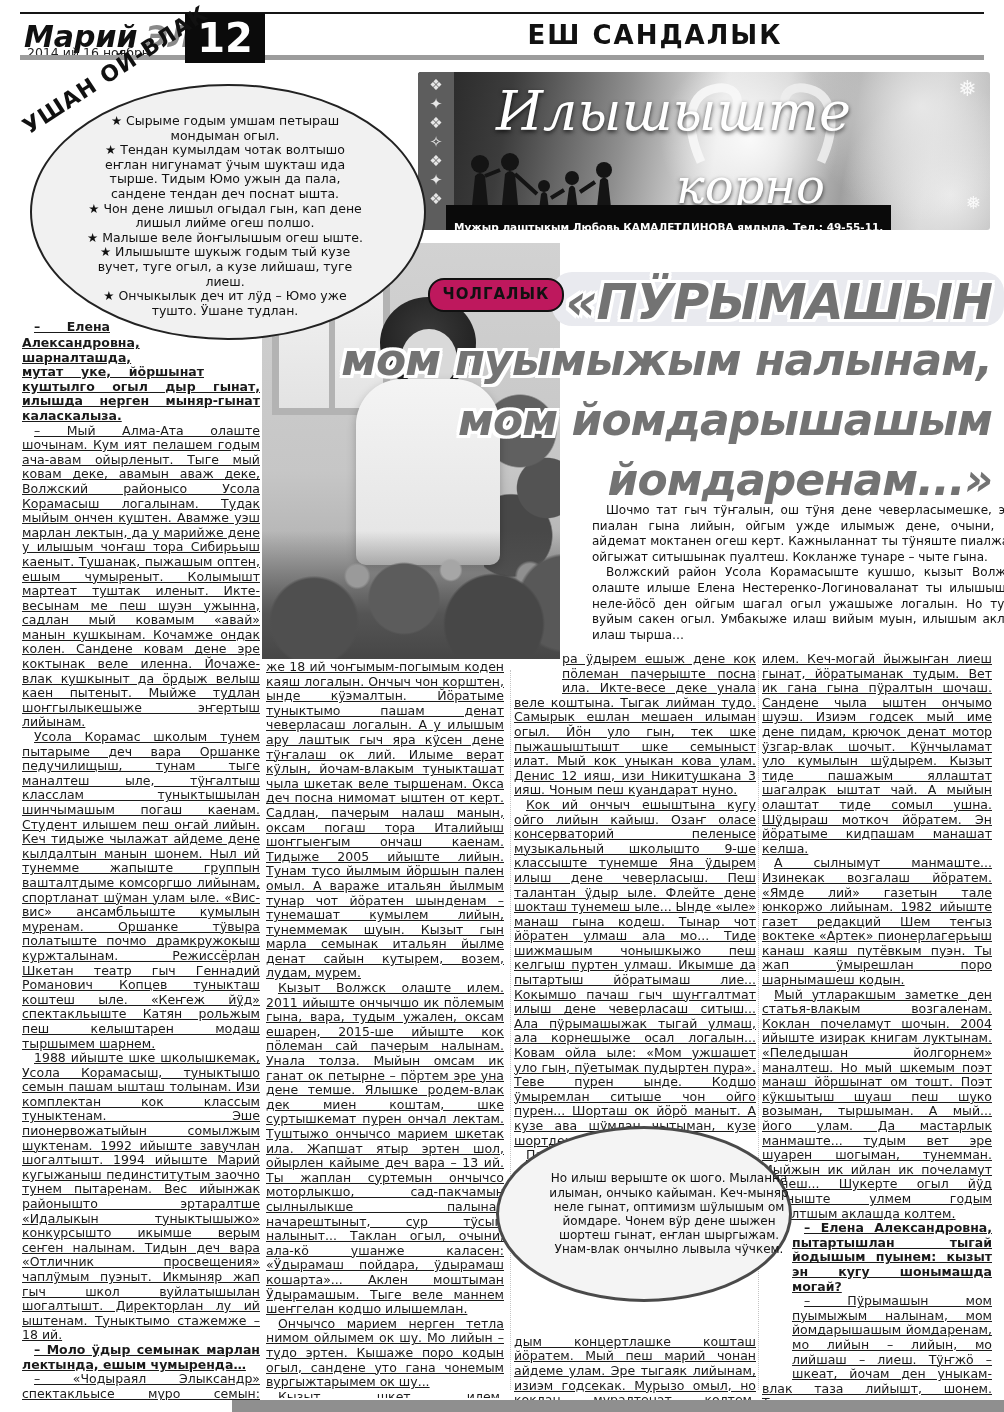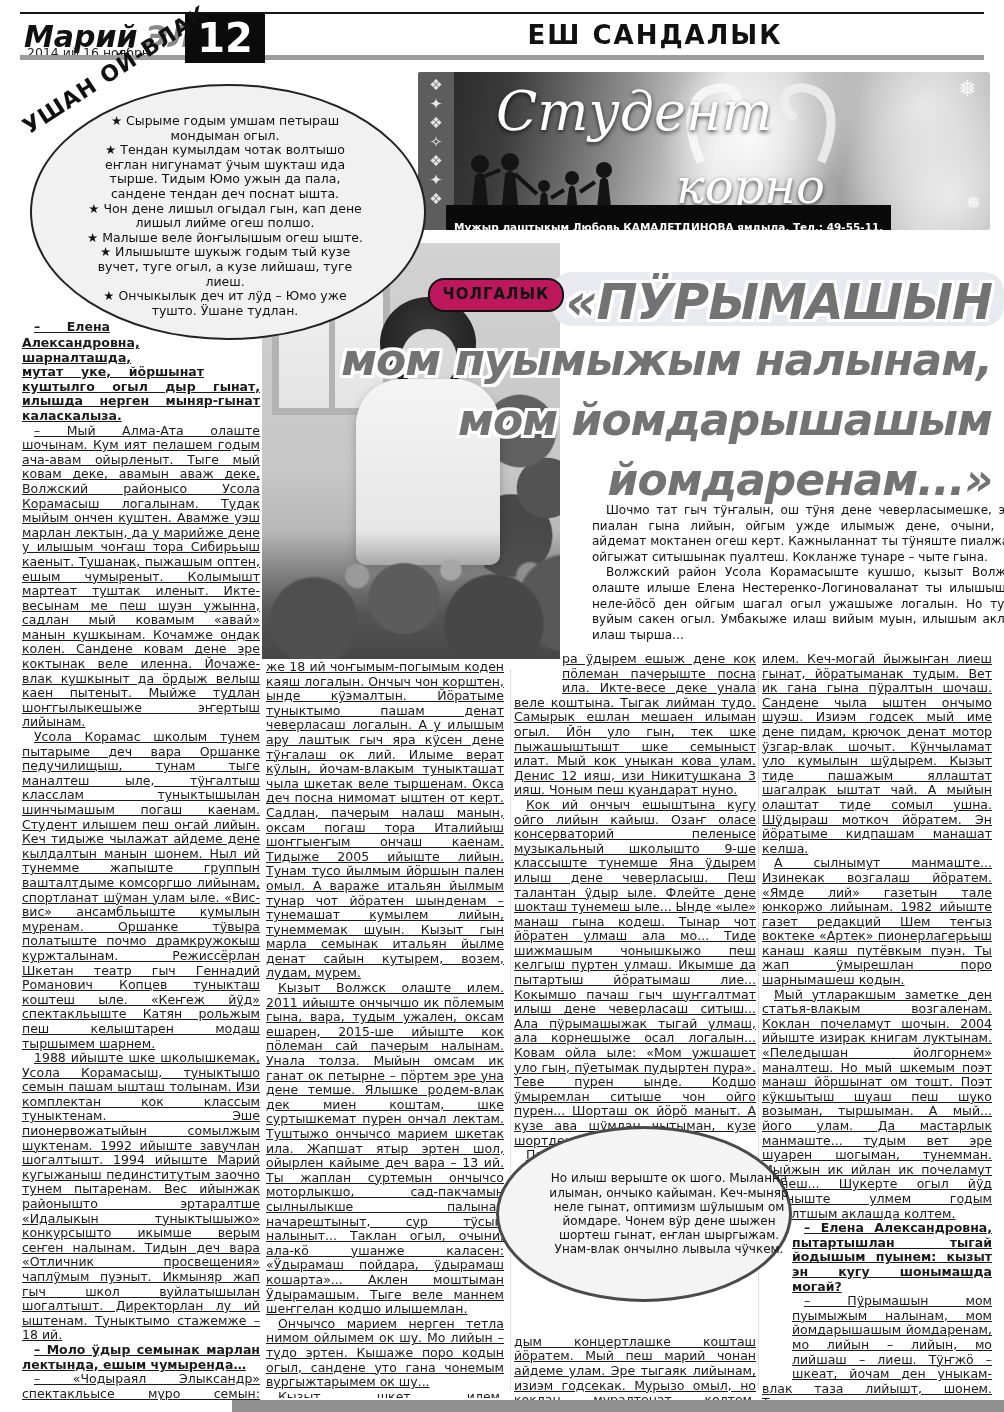--- a/index.html
+++ b/index.html
@@ -148,21 +148,21 @@
           <path d="M112,78 L117,40 Q120,35 123,40 L128,78 Z"></path>
         <circle cx="152" cy="22" r="8"></circle>
           <path d="M143,78 L148,32 Q152,27 156,32 L161,78 Z"></path>
         <path d="M33,28 L48,22 M63,26 L85,46 M99,50 L112,42 M128,44 L143,34" stroke="#141414" stroke-width="4" fill="none"></path>
       </g>
     </svg>
     <svg class="abs" style="left:248px;top:2px;" width="190" height="92" viewBox="0 0 190 92">
       <path d="M35,88 C18,50 22,18 52,14 C74,11 78,34 60,44" fill="none" stroke="#f7f7f7" stroke-width="9" opacity="0.9"></path>
       <path d="M155,88 C172,50 168,18 138,14 C116,11 112,34 130,44" fill="none" stroke="#ededed" stroke-width="9" opacity="0.9"></path>
     </svg>
-    <div class="abs banner-title1">Студент</div>
+    <div class="abs banner-title1">Илышыште</div>
     <div class="abs banner-title2">корно</div>
     <span class="abs snow" style="left:540px;top:4px;font-size:22px;">❅</span>
     <span class="abs snow" style="left:548px;top:120px;font-size:18px;">❅</span>
     <div class="abs banner-caption">Мужыр лаштыкым Любовь КАМАЛЕТДИНОВА ямдыла. Тел.: 49-55-11.</div>
   </div>
 
   <div class="abs photo">
     <div class="abs ph-window"></div>
     <div class="abs ph-bush2"></div>
     <div class="abs ph-hair"></div>

